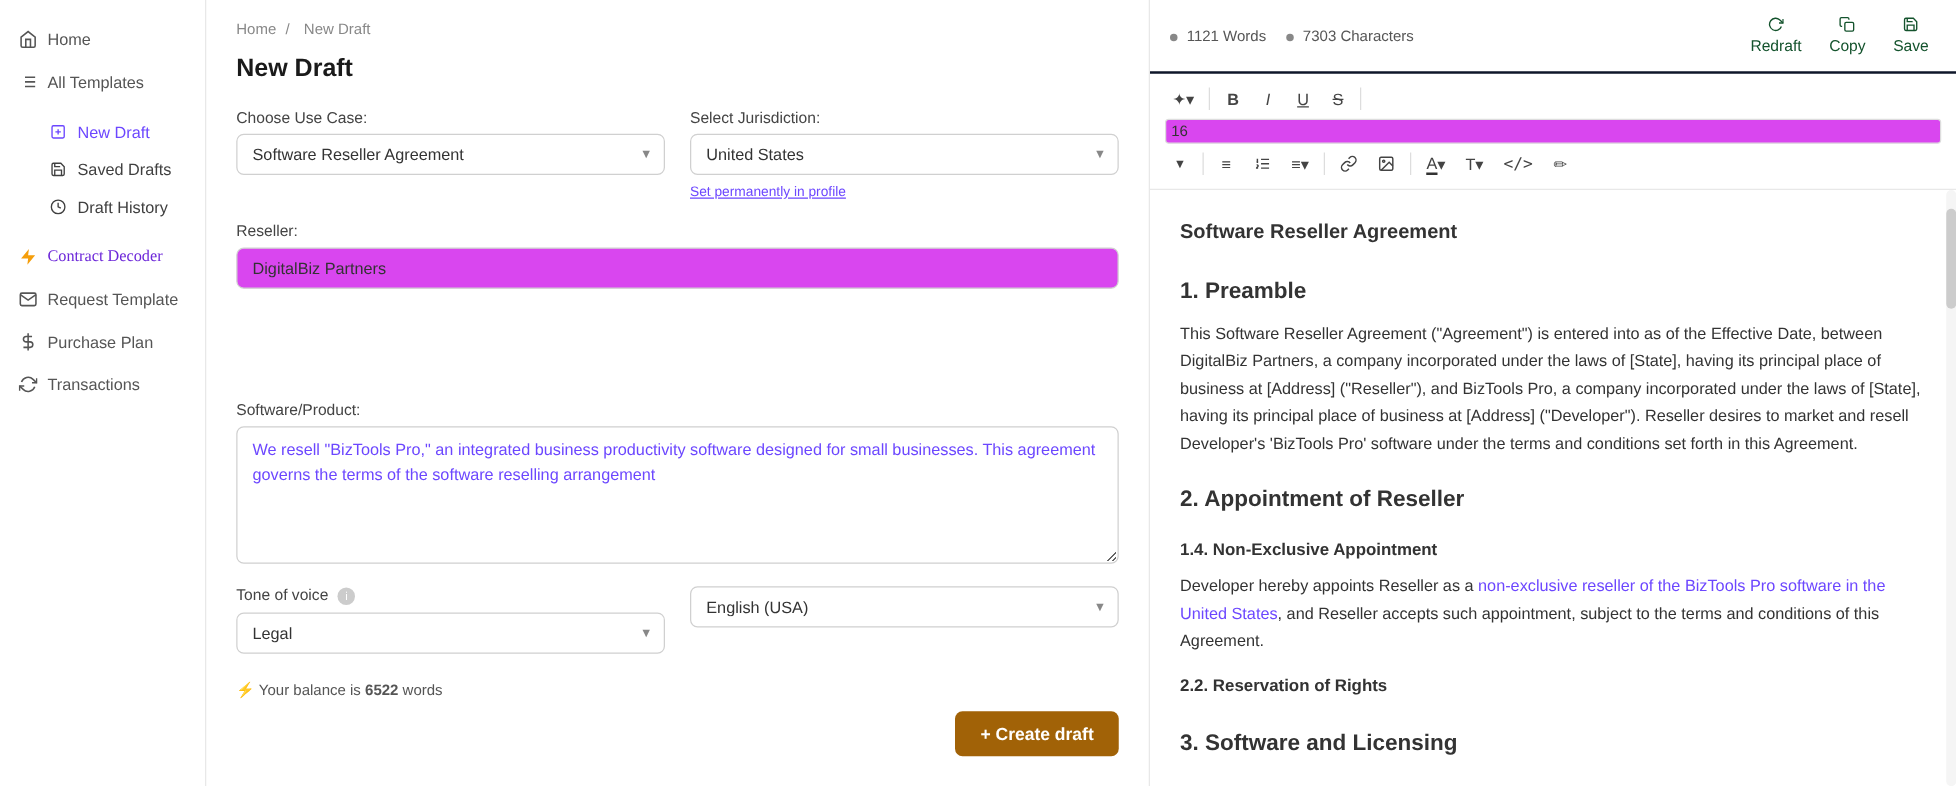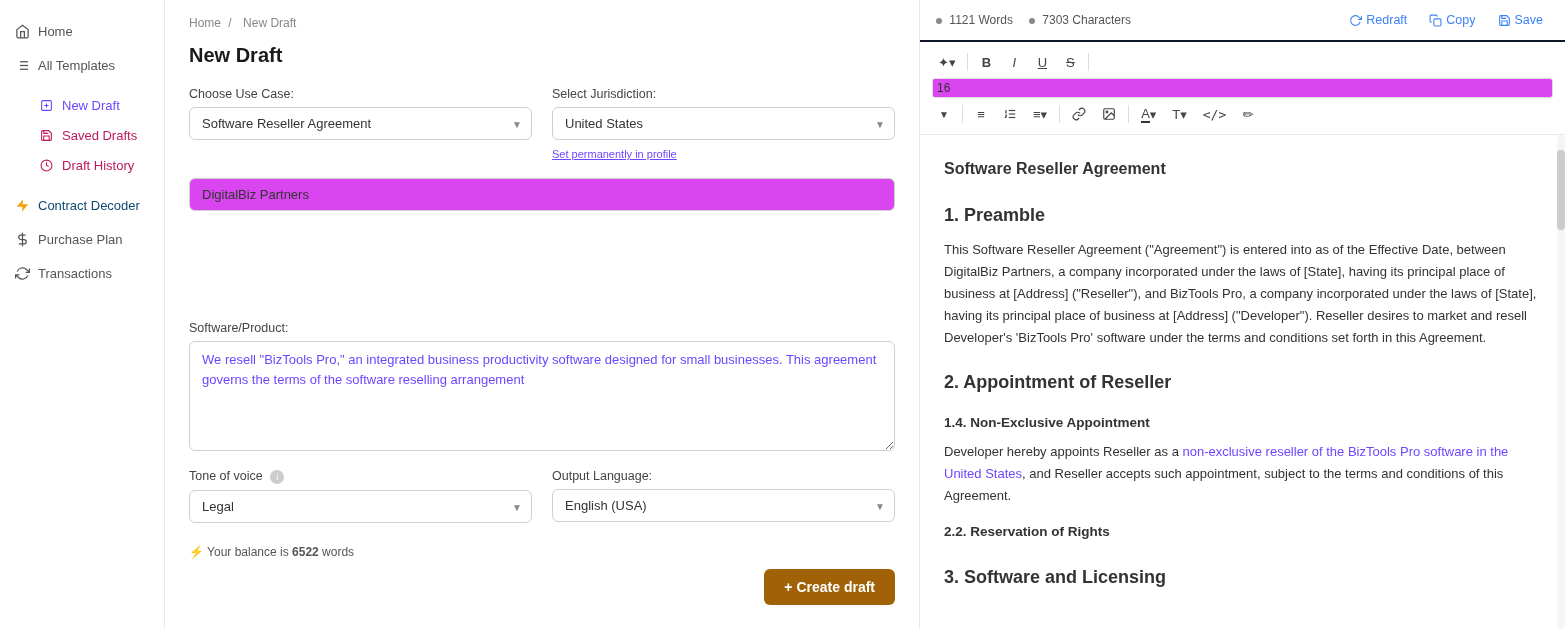--- a/index.html
+++ b/index.html
@@ -4,24 +4,24 @@
   <style>
     * { box-sizing: border-box; margin: 0; padding: 0; }
     body { font-family: -apple-system, BlinkMacSystemFont, 'Segoe UI', sans-serif; font-size: 13px; color: #333; display: flex; height: 629px; overflow: hidden; background: #fff; }
 
     
     .sidebar { width: 165px; min-width: 165px; background: #fff; border-right: 1px solid #e8e8e8; display: flex; flex-direction: column; padding: 10px 0; }
     .sidebar-item { display: flex; align-items: center; gap: 8px; padding: 9px 14px; cursor: pointer; color: #555; font-size: 13px; }
     .sidebar-item .icon { width: 16px; height: 16px; display: flex; align-items: center; justify-content: center; flex-shrink: 0; }
     .sidebar-section { padding: 4px 0; }
     .sidebar-sub { padding-left: 30px; }
-    .sidebar-sub .sidebar-item { padding: 7px 14px 7px 8px; font-size: 13px; color: #be185d; }
+    .sidebar-sub .sidebar-item { padding: 7px 14px 7px 8px; font-size: 13px; color: #404040; }
     .sidebar-sub .sidebar-item.active-sub { color: #6c47ff; font-weight: 500; }
     .sidebar-item.ai-drafts-parent { color: #1a1a1a; font-weight: 600; }
-    .sidebar-item.contract-decoder { color: #0c4a6e; }
+    .sidebar-item.contract-decoder { color: #6d28d9; font-family: Liberation Serif, serif; }
 
     
     .main { flex: 1; display: flex; flex-direction: column; overflow: hidden; }
 
     
     .form-area { width: 755px; min-width: 755px; border-right: 1px solid #e8e8e8; display: flex; flex-direction: column; overflow-y: auto; padding: 16px 24px 24px; }
     .breadcrumb { font-size: 12px; color: #888; margin-bottom: 14px; }
     .breadcrumb a { color: #888; text-decoration: none; }
     .breadcrumb span { margin: 0 4px; }
     .page-title { font-size: 20px; font-weight: 700; color: #1a1a1a; margin-bottom: 20px; }
@@ -42,21 +42,21 @@
     .balance-note { font-size: 12px; color: #555; margin-top: 4px; }
     .balance-note .bolt { color: #f59e0b; }
 
     .create-btn { background: #a16207; color: #fff; border: none; border-radius: 6px; padding: 10px 20px; font-size: 14px; font-weight: 600; cursor: pointer; display: flex; align-items: center; gap: 6px; align-self: flex-end; margin-top: 10px; }
 
     
     .editor-area { flex: 1; display: flex; flex-direction: column; overflow: hidden; }
     .editor-stats { display: flex; align-items: center; gap: 16px; padding: 10px 16px; border-bottom: 2px solid #0f172a; font-size: 12px; color: #555; }
     .stat-dot { width: 6px; height: 6px; border-radius: 50%; background: #888; display: inline-block; margin-right: 4px; }
     .editor-actions { display: flex; align-items: center; gap: 10px; margin-left: auto; }
-    .editor-action-btn { display: flex; align-items: center; gap: 4px; font-size: 12.5px; color: #3b82f6; cursor: pointer; padding: 3px 6px; border-radius: 4px; background: none; border: none; }
+    .editor-action-btn { display: flex; align-items: center; gap: 4px; font-size: 12.5px; color: #14532d; cursor: pointer; padding: 3px 6px; border-radius: 4px; background: none; border: none; flex-direction: column; }
 
     .toolbar { display: flex; align-items: center; gap: 4px; padding: 8px 12px; border-bottom: 1px solid #e8e8e8; flex-wrap: wrap; }
     .toolbar-btn { display: flex; align-items: center; justify-content: center; padding: 4px 6px; border: none; background: none; cursor: pointer; border-radius: 3px; font-size: 13px; color: #444; min-width: 24px; height: 24px; }
     .toolbar-btn.bold { font-weight: 700; }
     .toolbar-btn.italic { font-style: italic; }
     .toolbar-btn.underline { text-decoration: underline; }
     .toolbar-separator { width: 1px; height: 18px; background: #ddd; margin: 0 2px; }
     .toolbar-select { padding: 2px 4px; border: 1px solid #ddd; border-radius: 3px; font-size: 12px; background: #d946ef; cursor: pointer; }
 
     .editor-content { flex: 1; overflow-y: auto; padding: 20px 24px; line-height: 1.7; color: #333; font-size: 13.5px; }
@@ -140,20 +140,29 @@
       <span class="icon" style="color:#f59e0b;">
         <svg width="15" height="15" viewBox="0 0 24 24" fill="currentColor">
             <polygon points="13 2 3 14 12 14 11 22 21 10 12 10 13 2"></polygon>
           </svg>
       </span>
       <span>Contract Decoder</span>
     </div>
     <div class="sidebar-item">
       <span class="icon">
         <svg width="15" height="15" viewBox="0 0 24 24" fill="none" stroke="currentColor" stroke-width="2">
+            <path d="M4 4h16c1.1 0 2 .9 2 2v12c0 1.1-.9 2-2 2H4c-1.1 0-2-.9-2-2V6c0-1.1.9-2 2-2z"></path>
+            <polyline points="22,6 12,13 2,6"></polyline>
+          </svg>
+      </span>
+      <span>Request Template</span>
+    </div>
+    <div class="sidebar-item">
+      <span class="icon">
+        <svg width="15" height="15" viewBox="0 0 24 24" fill="none" stroke="currentColor" stroke-width="2">
             <line x1="12" y1="1" x2="12" y2="23"></line>
             <path d="M17 5H9.5a3.5 3.5 0 000 7h5a3.5 3.5 0 010 7H6"></path>
           </svg>
       </span>
       <span>Purchase Plan</span>
     </div>
     <div class="sidebar-item">
       <span class="icon">
         <svg width="15" height="15" viewBox="0 0 24 24" fill="none" stroke="currentColor" stroke-width="2">
             <polyline points="23 4 23 10 17 10"></polyline>
@@ -195,20 +204,21 @@
             </select>
             <span class="select-arrow">▼</span>
           </div>
           <div class="jurisdiction-hint">
             <a href="#">Set permanently in profile</a>
           </div>
         </div>
       </div>
 
       <div class="form-group" style="margin-bottom:18px;">
+        <label class="form-label">Reseller:</label>
         <input type="text" placeholder="DigitalBiz Partners" value="DigitalBiz Partners" style="">
       </div>
 
       <div class="form-group" style="margin-bottom:18px;">
         <label class="form-label">Software/Product:</label>
         <textarea style="color: rgb(108, 71, 255); height: 110px;">We resell "BizTools Pro," an integrated business productivity software designed for small businesses. This agreement governs the terms of the software reselling arrangement</textarea>
       </div>
 
       <div class="form-row">
         <div class="form-group">
@@ -217,21 +227,20 @@
             <span class="info-icon">i</span>
           </label>
           <div class="select-wrapper-outer">
             <select>
               <option>Legal</option>
             </select>
             <span class="select-arrow">▼</span>
           </div>
         </div>
         <div class="form-group">
-          <label class="form-label">Output Language:</label>
           <div class="select-wrapper-outer">
             <select>
               <option>English (USA)</option>
             </select>
             <span class="select-arrow">▼</span>
           </div>
         </div>
       </div>
 
       <div class="balance-note">

